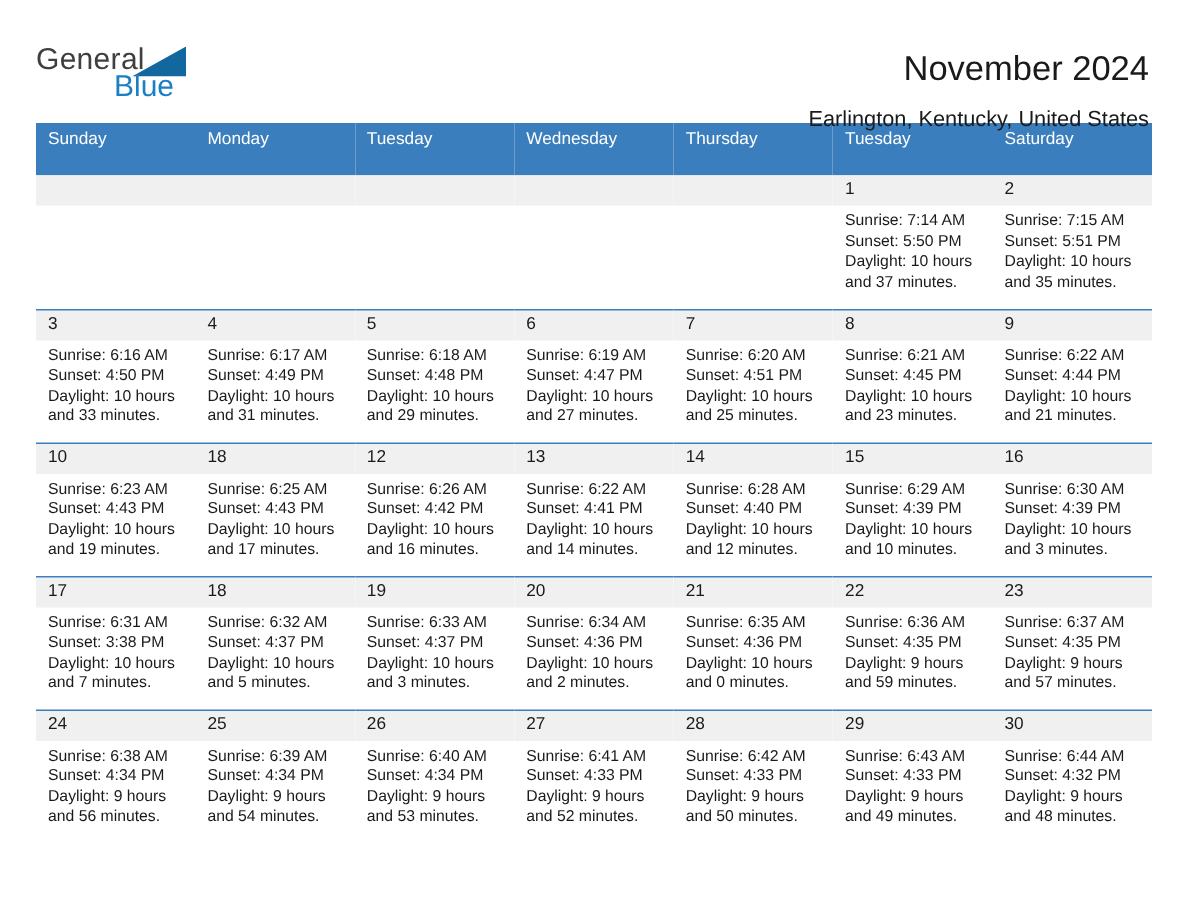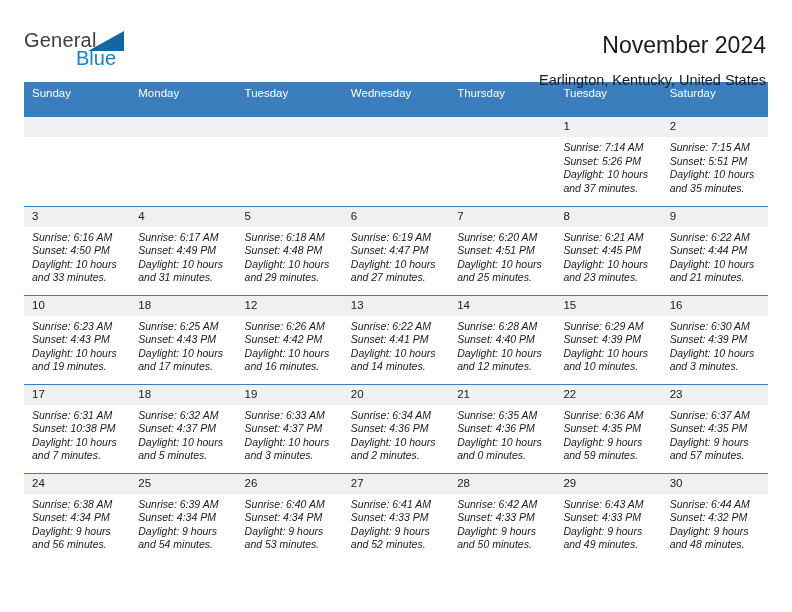--- a/index.html
+++ b/index.html
@@ -113,21 +113,20 @@
     color: #1a1a1a;
     padding: 3px 0 4px 8px;
     line-height: 13px;
     min-height: 13px;
   }
   .dayinfo {
     padding: 4px 8px 0 8px;
     font-size: 10.5px;
     line-height: 13.6px;
     color: #1a1a1a;
-    font-style: italic;
   }
   .dayinfo div {
     white-space: nowrap;
   }
   .dayinfo .daylight {
     white-space: normal;
   }
   td.empty .daynum {
     background: #f0f0f0;
   }
@@ -182,21 +181,21 @@
           <td class="empty">
             <div class="daynum">&nbsp;</div>
           </td>
           <td class="empty">
             <div class="daynum">&nbsp;</div>
           </td>
           <td class="">
             <div class="daynum">1</div>
             <div class="dayinfo">
               <div>Sunrise: 7:14 AM</div>
-              <div>Sunset: 5:26 PM</div>
+              <div>Sunset: 5:50 PM</div>
               <div class="daylight">Daylight: 10 hours and 37 minutes.</div>
             </div>
           </td>
           <td class="">
             <div class="daynum">2</div>
             <div class="dayinfo">
               <div>Sunrise: 7:15 AM</div>
               <div>Sunset: 5:51 PM</div>
               <div class="daylight">Daylight: 10 hours and 35 minutes.</div>
             </div>
@@ -316,21 +315,21 @@
               <div>Sunset: 4:39 PM</div>
               <div class="daylight">Daylight: 10 hours and 3 minutes.</div>
             </div>
           </td>
         </tr>
         <tr class="week">
           <td class="">
             <div class="daynum">17</div>
             <div class="dayinfo">
               <div>Sunrise: 6:31 AM</div>
-              <div>Sunset: 10:38 PM</div>
+              <div>Sunset: 3:38 PM</div>
               <div class="daylight">Daylight: 10 hours and 7 minutes.</div>
             </div>
           </td>
           <td class="">
             <div class="daynum">18</div>
             <div class="dayinfo">
               <div>Sunrise: 6:32 AM</div>
               <div>Sunset: 4:37 PM</div>
               <div class="daylight">Daylight: 10 hours and 5 minutes.</div>
             </div>

